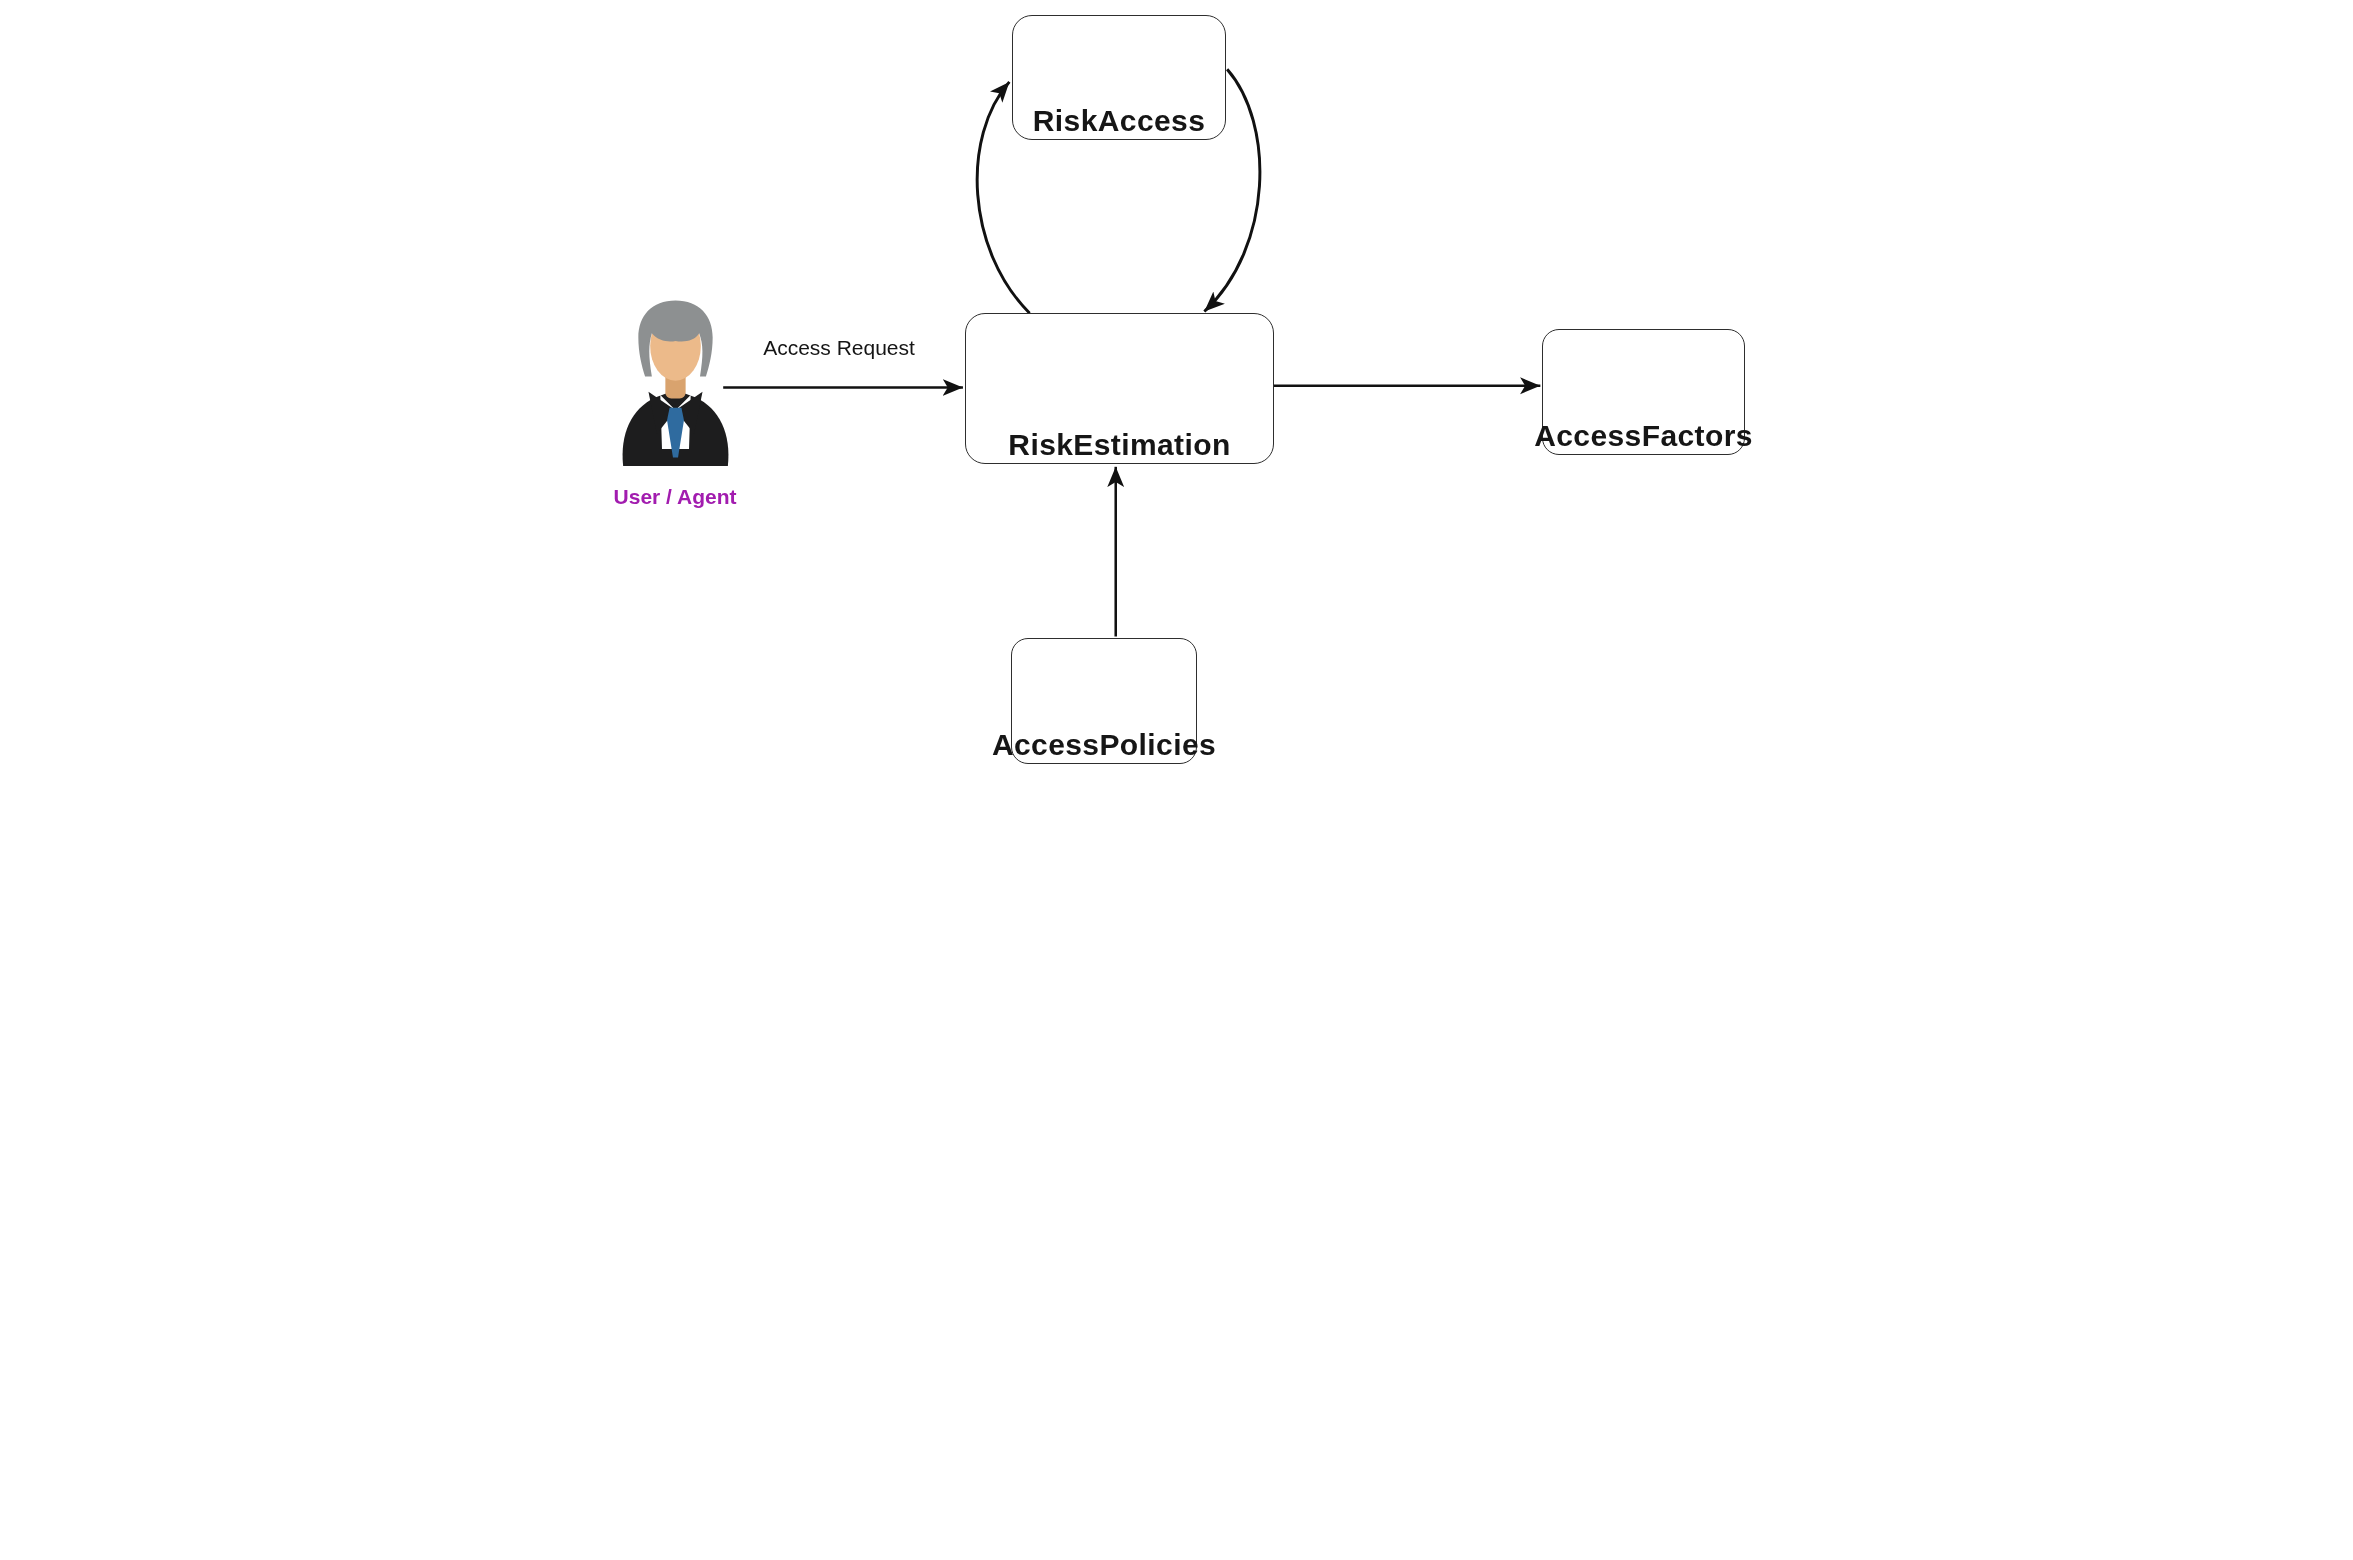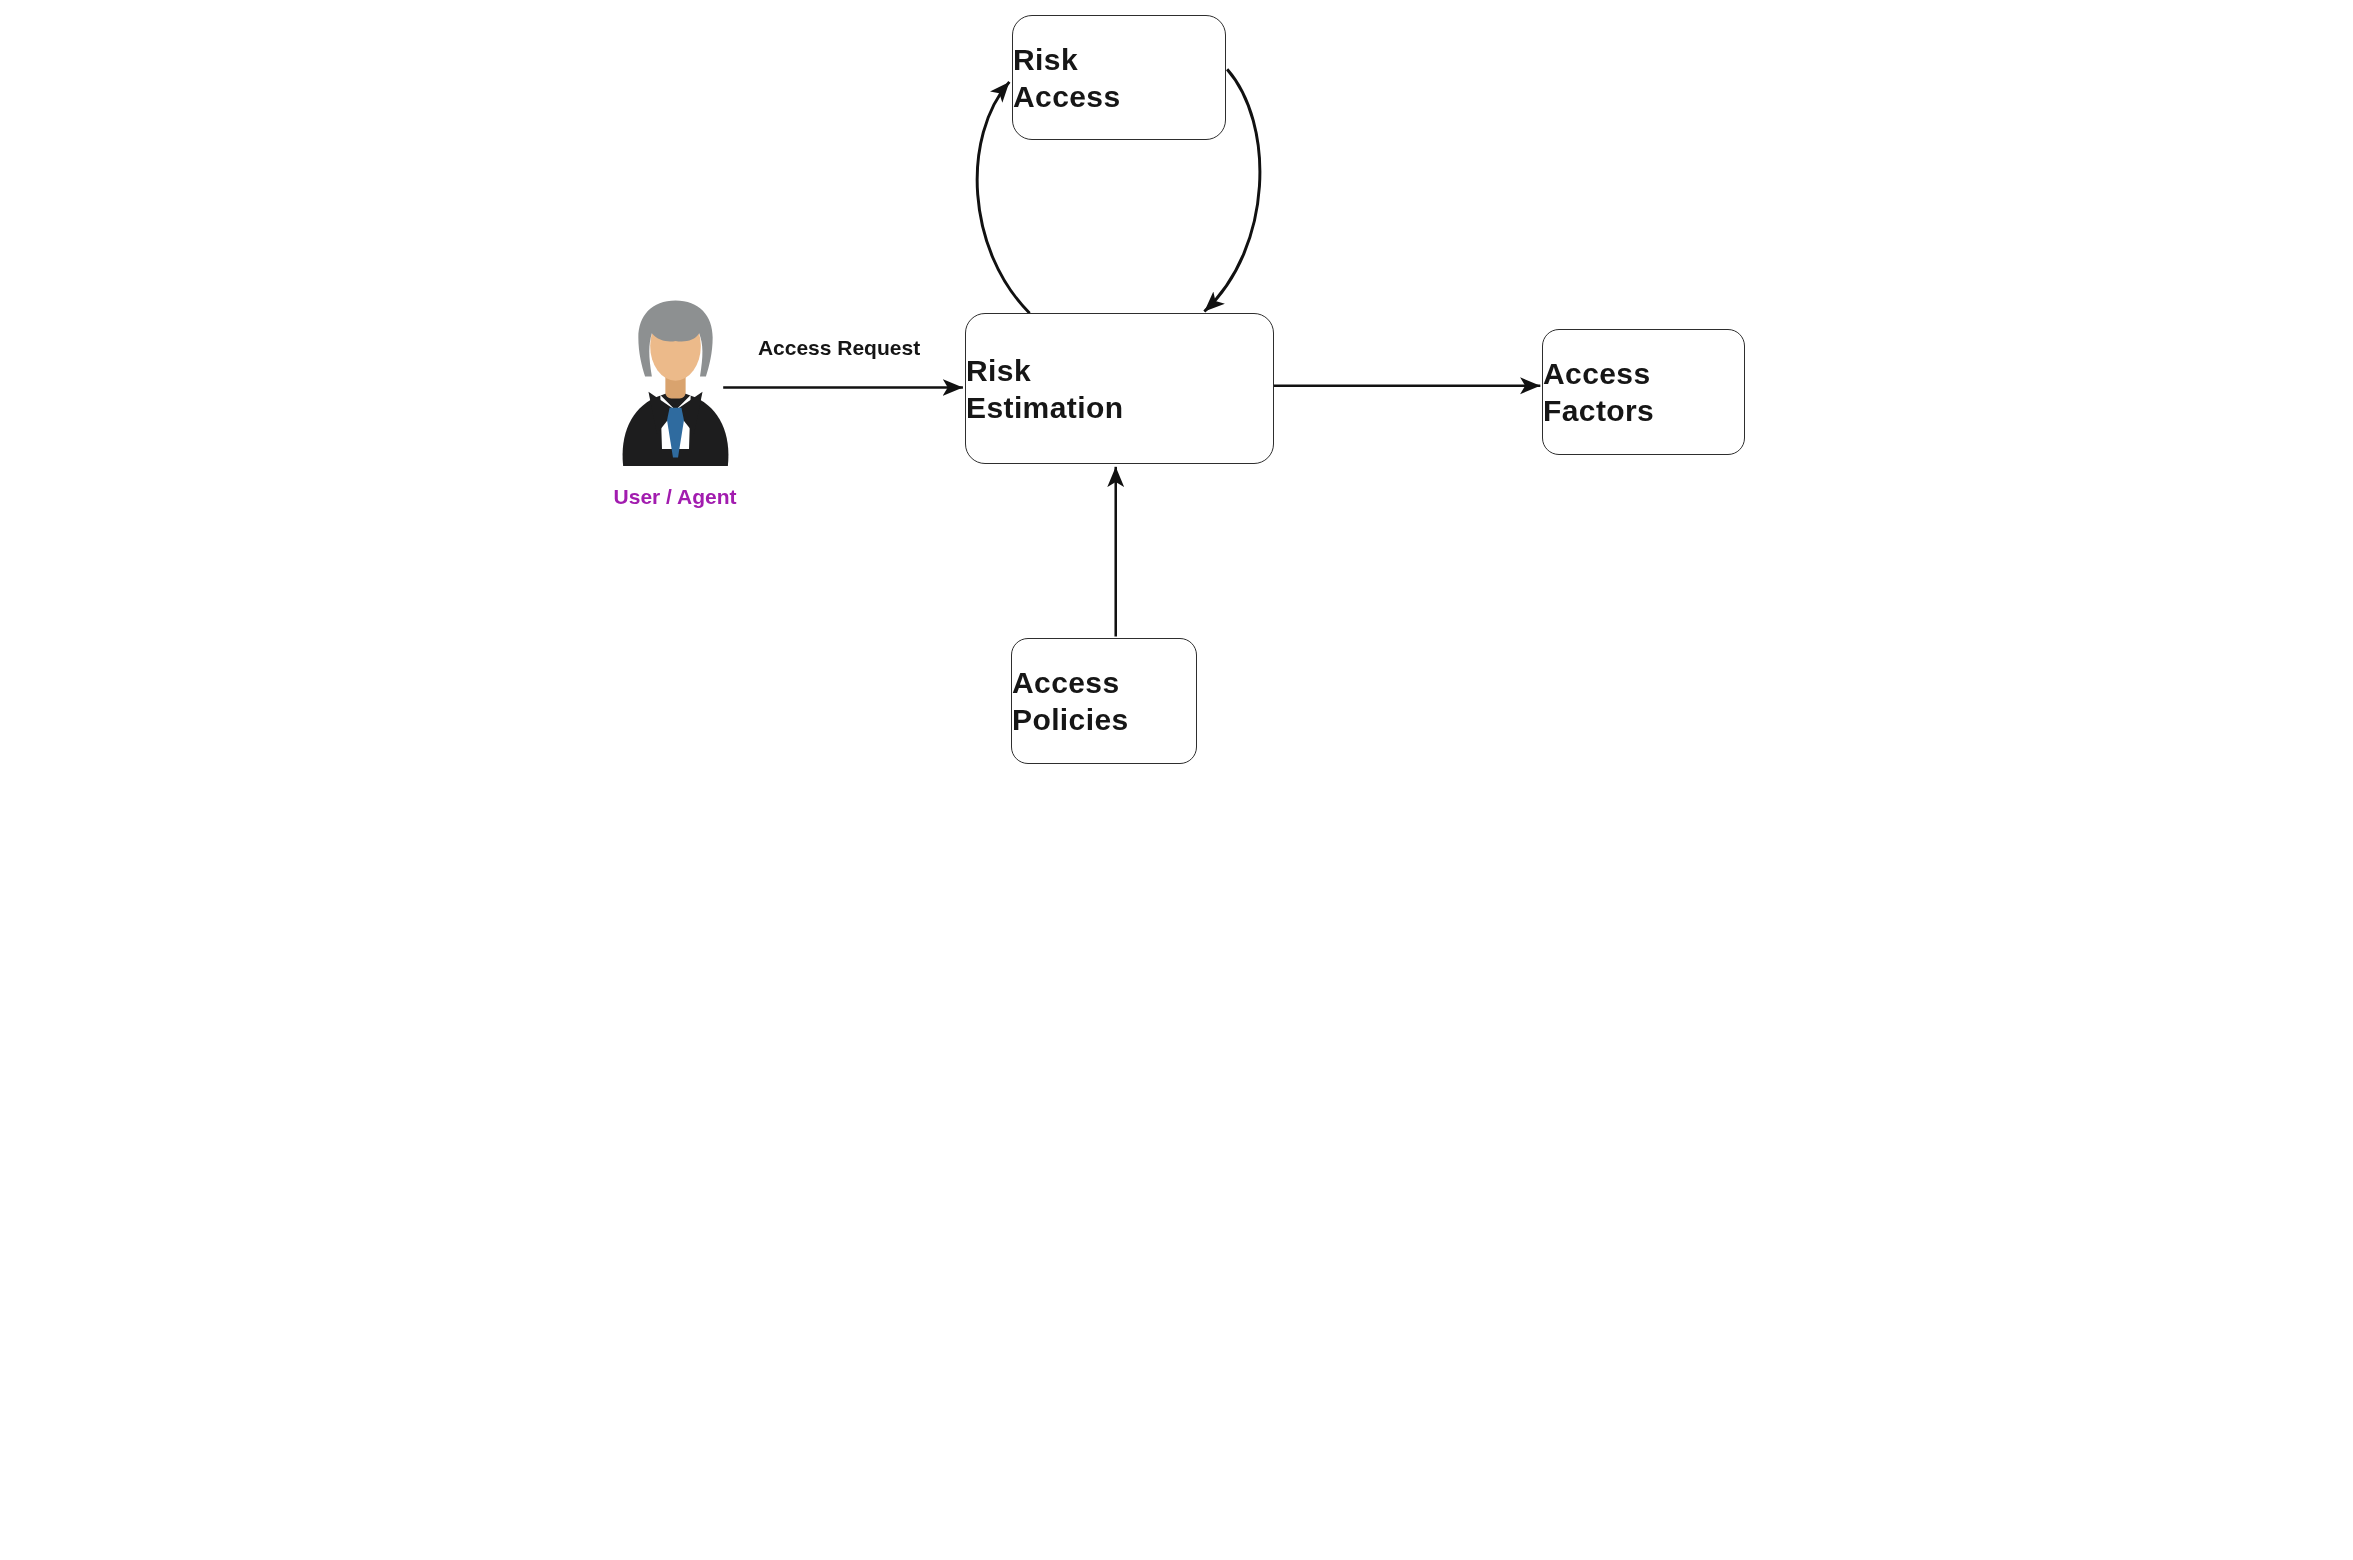--- a/index.html
+++ b/index.html
@@ -22,42 +22,42 @@
     width: 1177px;
     height: 780px;
     z-index: 1;
   }
   .node {
     position: absolute;
     box-sizing: border-box;
     background: #ffffff;
     border: 1.7px solid #2e2e2e;
     display: flex;
-    flex-direction: column;
-    align-items: flex-start;
+    flex-direction: row;
+    align-items: flex-end;
     justify-content: center;
     z-index: 2;
     text-align: center;
   }
   .node span {
     font-size: 30px;
     font-weight: bold;
     line-height: 37px;
     color: #161616;
     letter-spacing: 0.4px;
   }
   .node-risk-factors    { left: 424px;  top: 15px;  width: 214px; height: 125px; border-radius: 20px; }
   .node-risk-estimation { left: 377px;  top: 313px; width: 309px; height: 151px; border-radius: 20px; }
   .node-access-decision { left: 954px; top: 329px; width: 203px; height: 126px; border-radius: 17px; }
   .node-access-policies { left: 423px;  top: 638px; width: 186px; height: 126px; border-radius: 17px; }
   .edge-label {
     position: absolute;
     z-index: 3;
     font-size: 21px;
-    font-weight: bold;
+    font-weight: normal;
     color: #151515;
     white-space: nowrap;
     transform: translateX(-50%);
   }
   .edge-label-access-request { left: 251px; top: 336px; }
   .actor {
     position: absolute;
     left: 25px;
     top: 297px;
     width: 125px;

